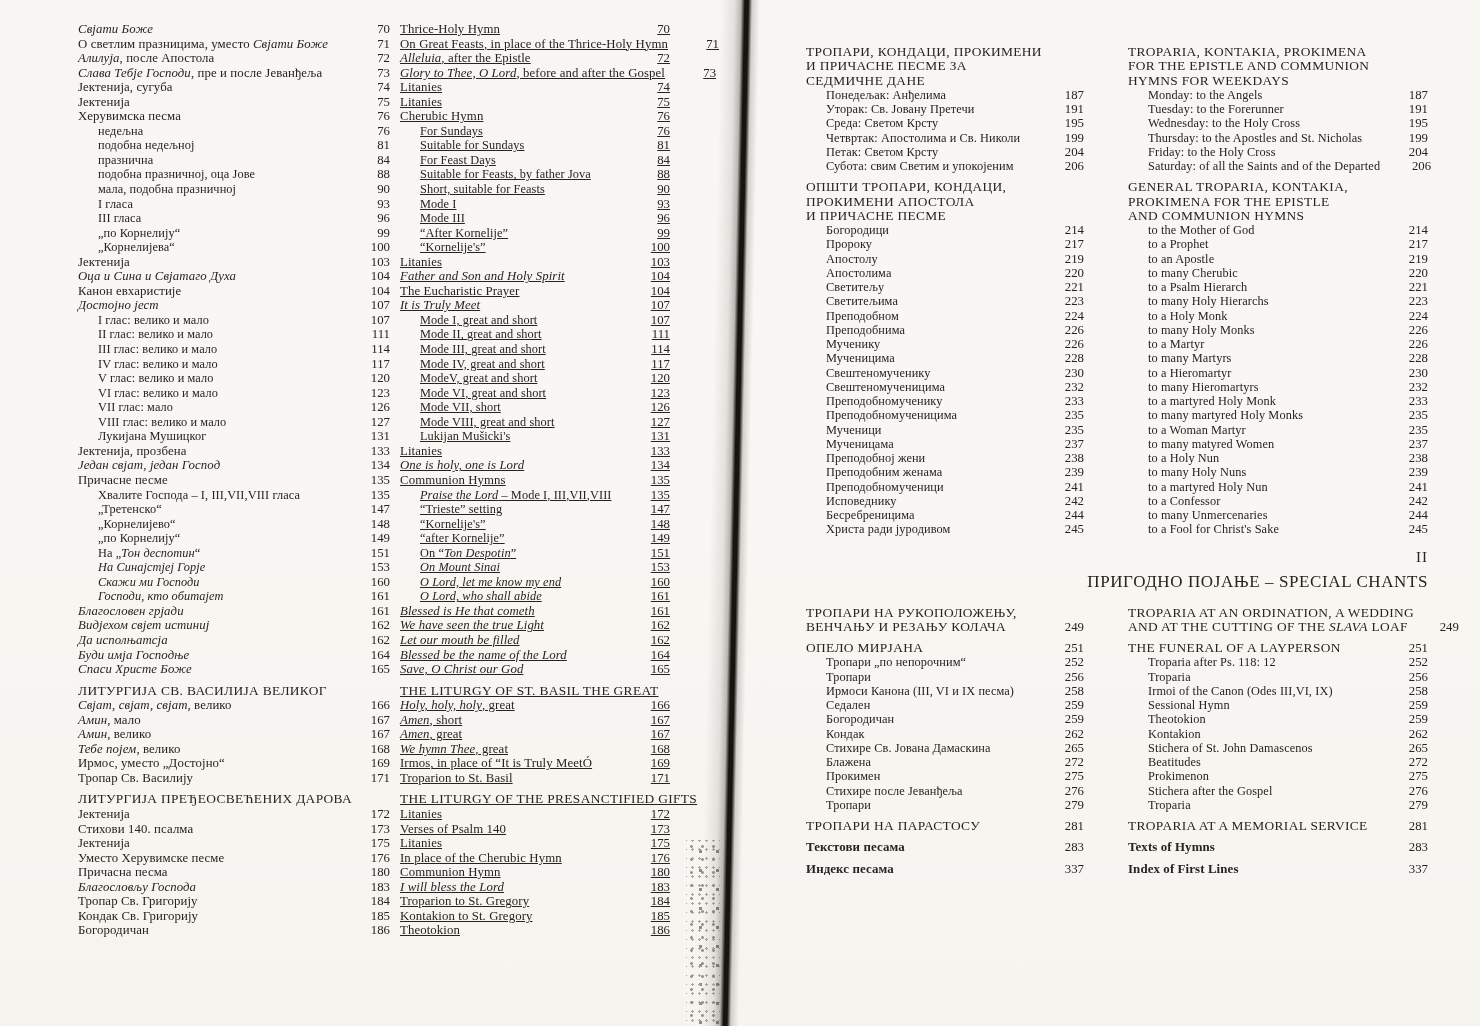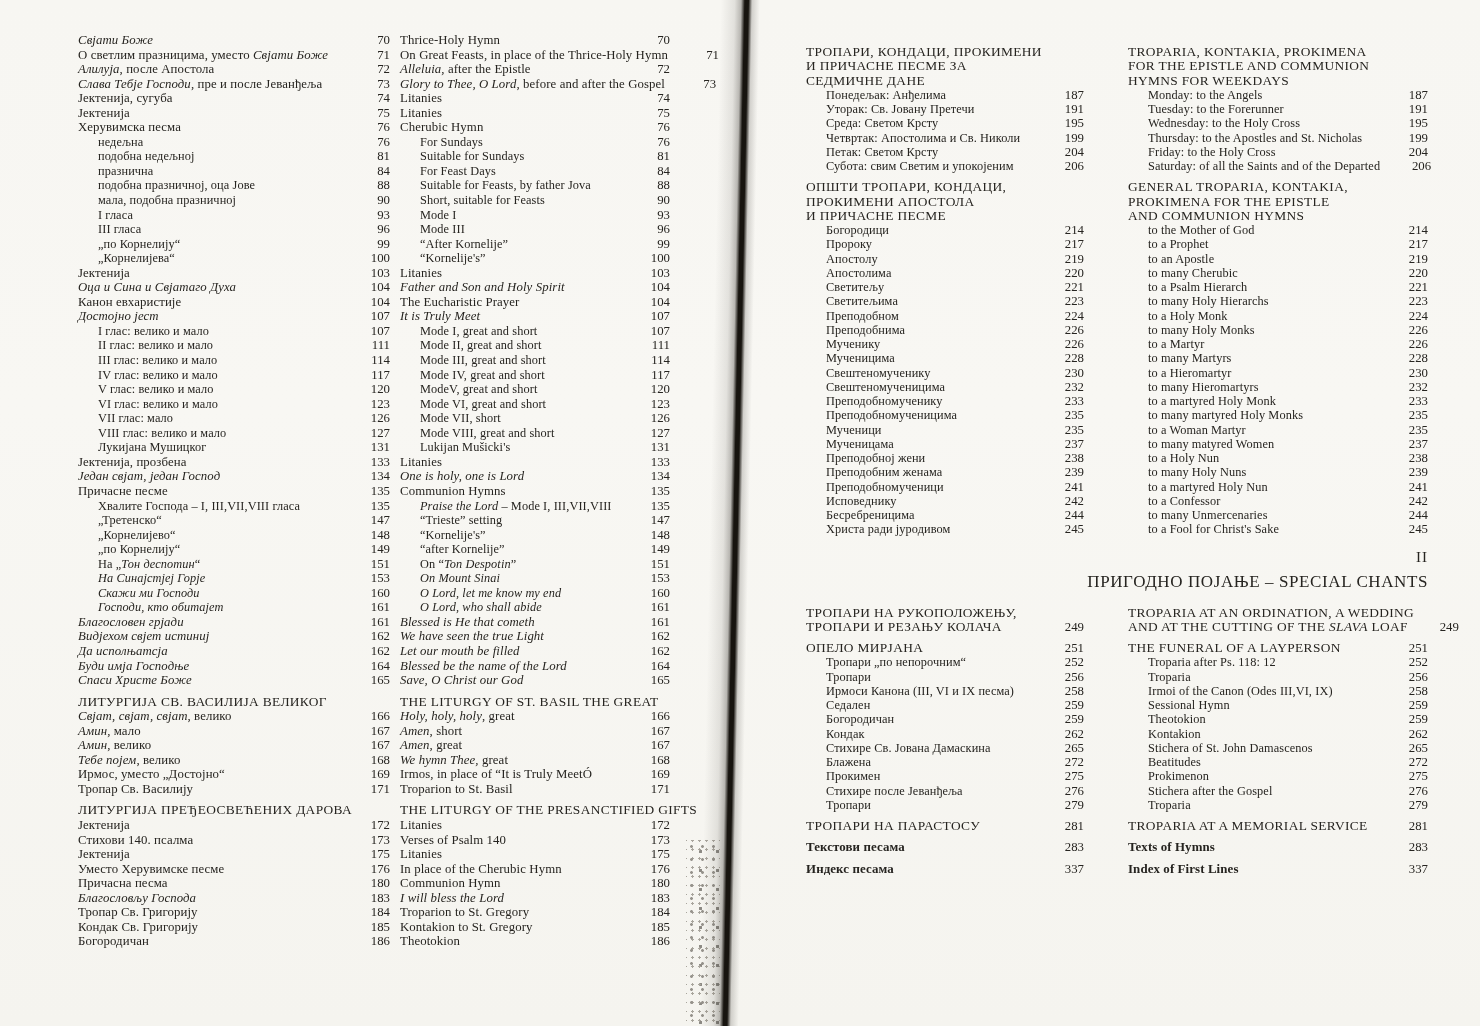--- a/index.html
+++ b/index.html
@@ -3,28 +3,28 @@
 <meta charset="utf-8">
 <style>
   html,body{margin:0;padding:0;}
   body{
     width:1480px;height:1026px;position:relative;overflow:hidden;
     background:linear-gradient(180deg,#f7f6f2 0%,#f8f7f3 40%,#f5f4ef 100%);
     font-family:"Liberation Serif","DejaVu Serif",serif;
     color:#262420;
   }
   .page{position:absolute;}
-  .left-page{left:78px;top:33px;width:592px;}
+  .left-page{left:78px;top:22px;width:592px;}
   .right-page{left:806px;top:45px;width:622px;}
   .cols{display:flex;}
   .left-page .cols{gap:10px;}
   .right-page .cols{gap:44px;}
   .col{display:flex;flex-direction:column;}
   .c1{width:312px;}
-  .c2{width:270px;}
+  .c2{width:270px;text-decoration:underline;}
   .c3{width:294px;}
   .c4{width:300px;}
   .row{
     display:flex;align-items:baseline;
     font-size:12.8px;line-height:14.55px;white-space:nowrap;
   }
   .right-page .row{line-height:14.25px;}
   .row.ind{padding-left:20px;}
   .row.ind .label{font-size:12.3px;}
   .row.gap{margin-top:7px;}
@@ -1011,21 +1011,21 @@
   <div class="divider">
     <div class="numeral">II</div>
     <div class="title">ПРИГОДНО ПОЈАЊЕ – SPECIAL CHANTS</div>
   </div>
   <div class="cols">
     <div class="col c3">
         <div class="row caps">
           <span class="label"><span>ТРОПАРИ НА РУКОПОЛОЖЕЊУ,</span></span>
         </div>
         <div class="row caps">
-          <span class="label"><span>ТРОПАРИ И РЕЗАЊУ КОЛАЧА</span></span>
+          <span class="label"><span>ВЕНЧАЊУ И РЕЗАЊУ КОЛАЧА</span></span>
           <span class="leader"></span>
           <span class="pg">249</span>
         </div>
         <div class="row caps gap">
           <span class="label"><span>ОПЕЛО МИРЈАНА</span></span>
           <span class="leader"></span>
           <span class="pg">251</span>
         </div>
         <div class="row ind">
           <span class="label"><span>Тропари „по непорочним“</span></span>

